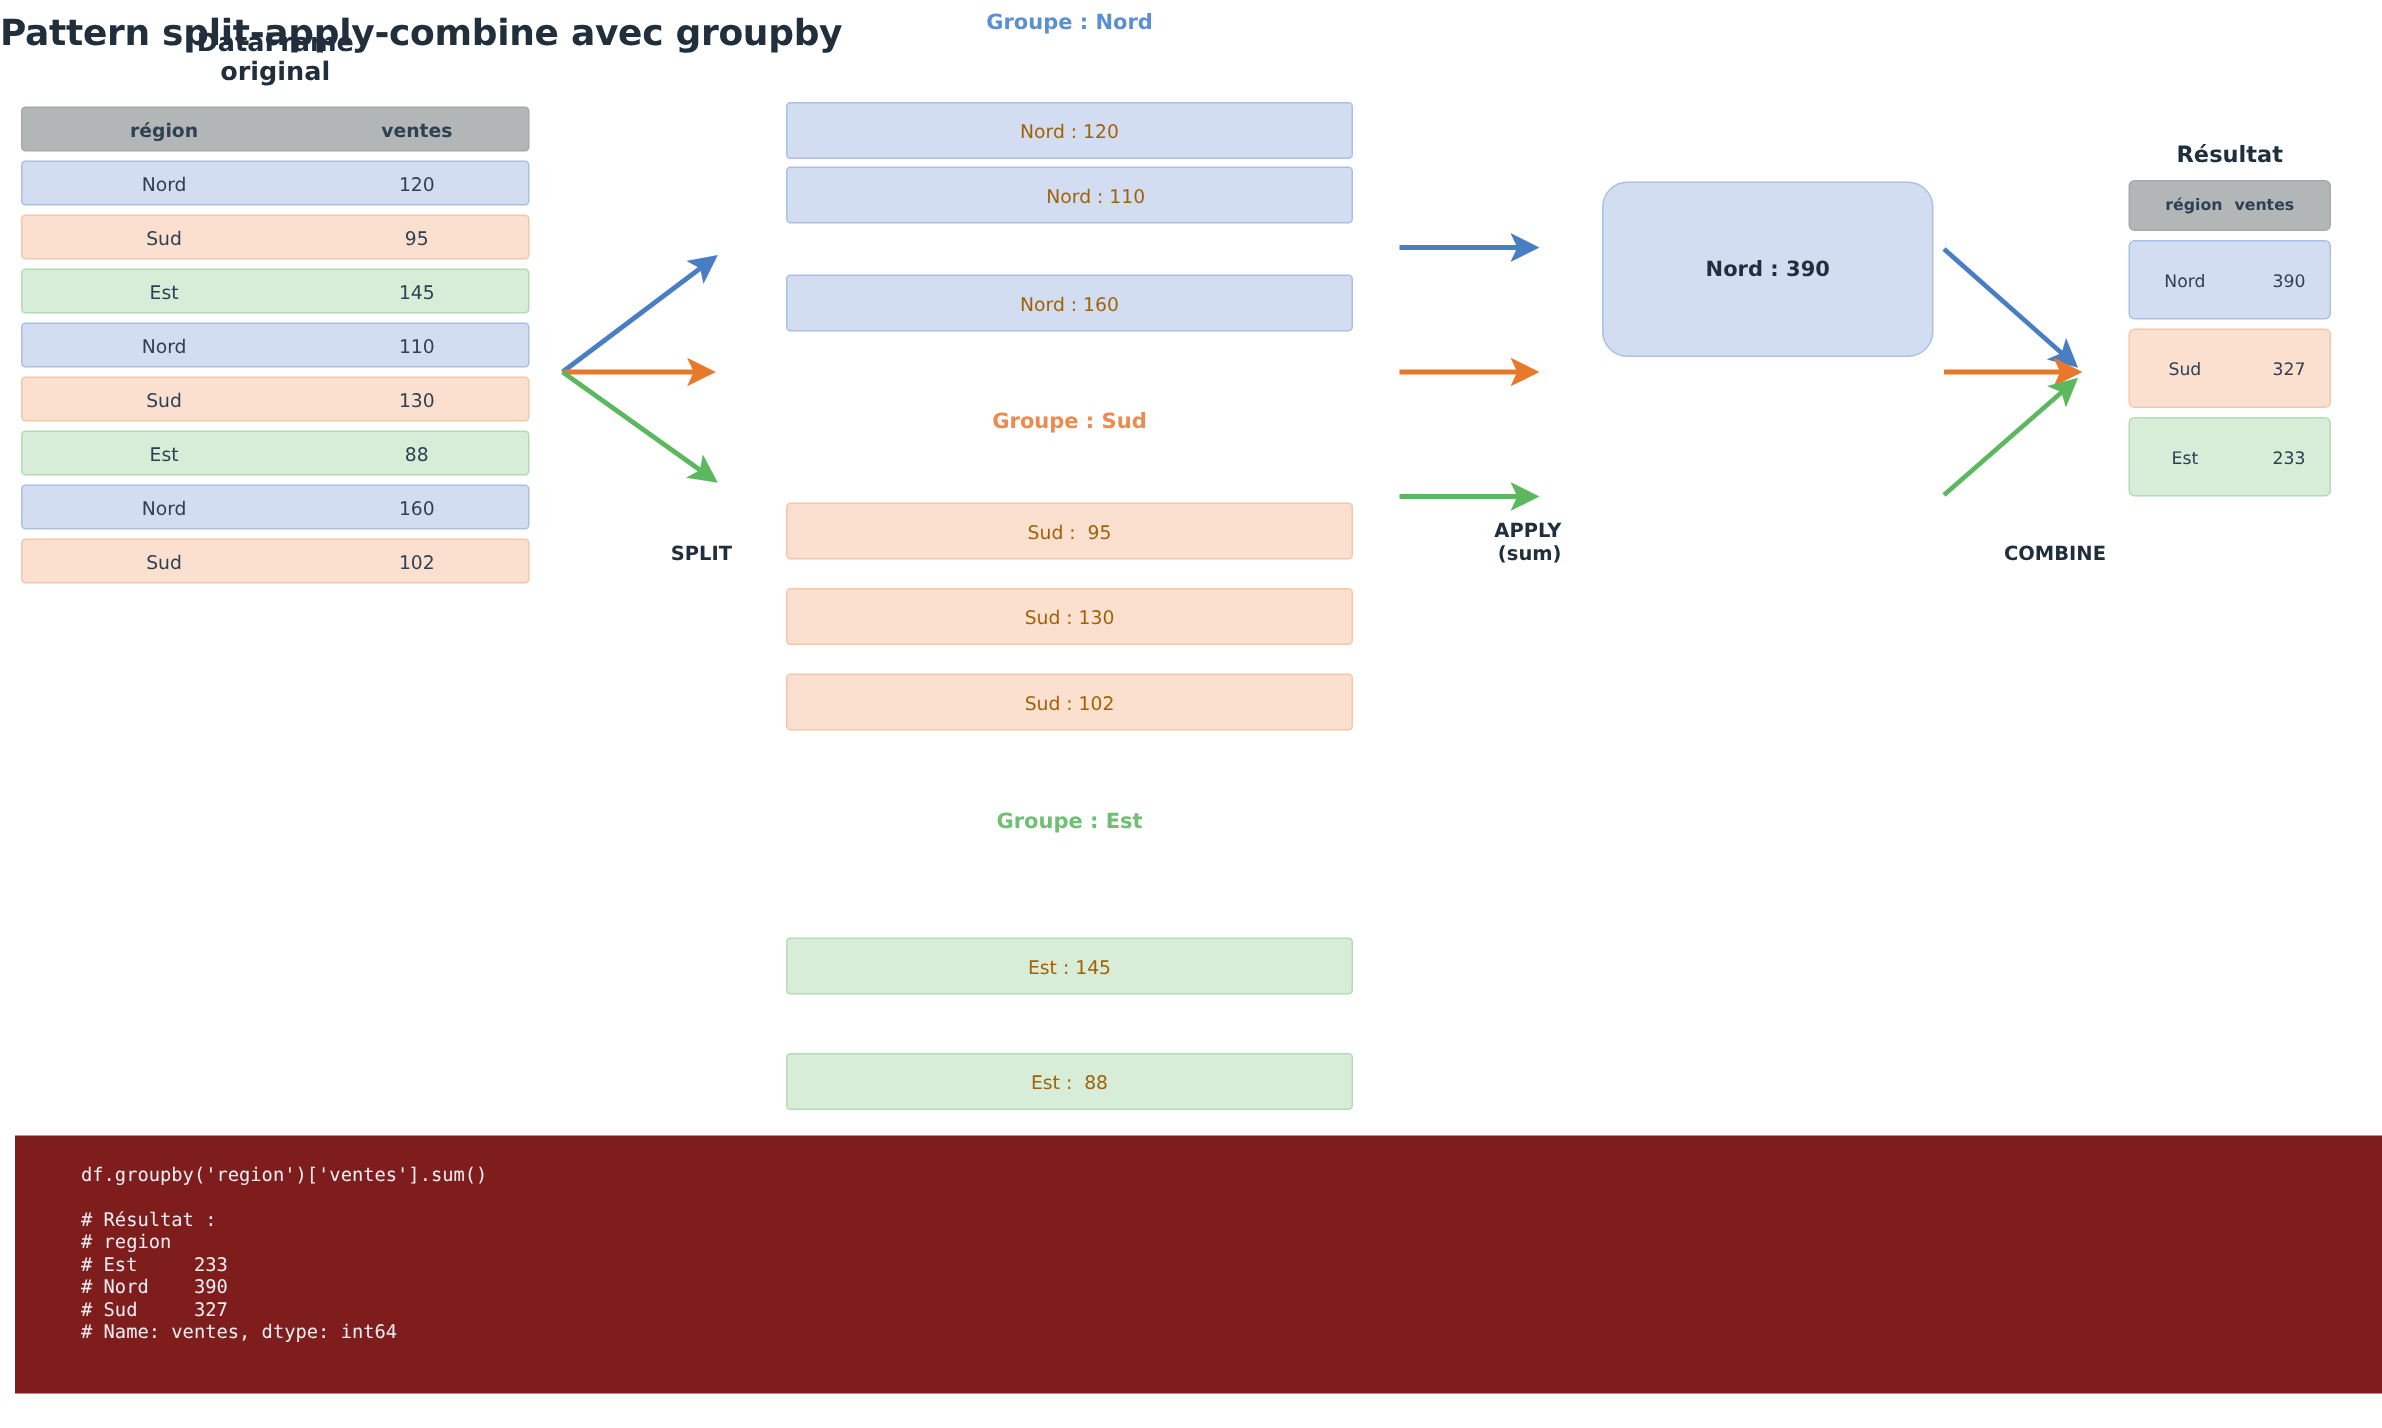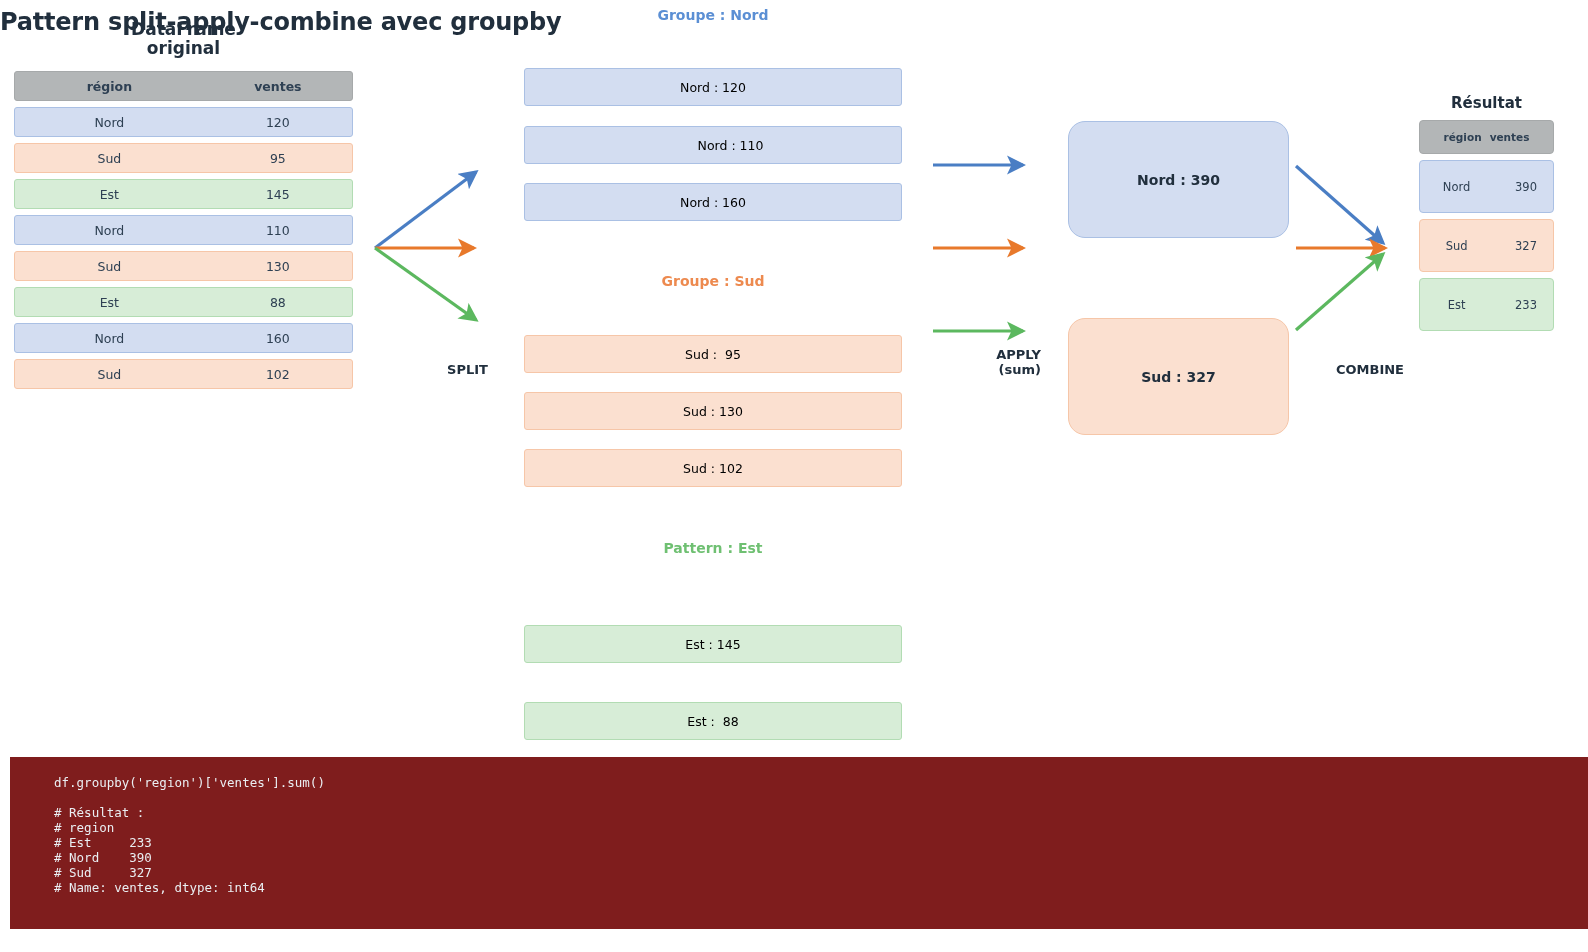--- a/index.html
+++ b/index.html
@@ -98,21 +98,21 @@
   .grp-box {
     position: absolute;
     left: 524px;
     width: 378px;
     height: 38px;
     border-radius: 3px;
     display: flex;
     align-items: center;
     justify-content: center;
     font-size: 12.5px;
-    color: #000000;
+    color: #a16207;
     box-sizing: border-box;
     white-space: pre;
   }
   .grp-label {
     position: absolute;
     left: 524px;
     width: 378px;
     text-align: center;
     font-size: 14px;
     font-weight: bold;
@@ -259,34 +259,33 @@
       <div class="df-cell-region">Nord</div>
       <div class="df-cell-ventes">160</div>
     </div>
     <div class="df-row tone-sud">
       <div class="df-cell-region">Sud</div>
       <div class="df-cell-ventes">102</div>
     </div>
   </div>
 
   <div class="grp-box tone-nord" style="top:68px;">Nord : 120</div>
-  <div class="grp-box tone-nord" style="top:126px;padding-left:35px;">Nord : 110</div>
+  <div class="grp-box tone-nord" style="top:111px;padding-left:35px;">Nord : 110</div>
   <div class="grp-box tone-nord" style="top:183px;">Nord : 160</div>
 
   <div class="grp-label lbl-sud" style="top:273px;">Groupe : Sud</div>
   <div class="grp-box tone-sud" style="top:335px;">Sud :  95</div>
   <div class="grp-box tone-sud" style="top:392px;">Sud : 130</div>
   <div class="grp-box tone-sud" style="top:449px;">Sud : 102</div>
 
-  <div class="grp-label lbl-est" style="top:540px;">Pattern : Est</div>
+  <div class="grp-label lbl-est" style="top:540px;">Groupe : Est</div>
   <div class="grp-box tone-est" style="top:625px;">Est : 145</div>
   <div class="grp-box tone-est" style="top:702px;">Est :  88</div>
 
   <div class="agg-box tone-nord" style="top:121px; height:117px;">Nord : 390</div>
-  <div class="agg-box tone-sud" style="top:318px; height:117px;">Sud : 327</div>
 
   <div class="result-title">Résultat</div>
   <div class="res-table">
     <div class="res-row res-head">
       <span>région</span>
       <span>ventes</span>
     </div>
     <div class="res-row res-tall tone-nord">
       <div class="res-cell-region">Nord</div>
       <div class="res-cell-ventes">390</div>

